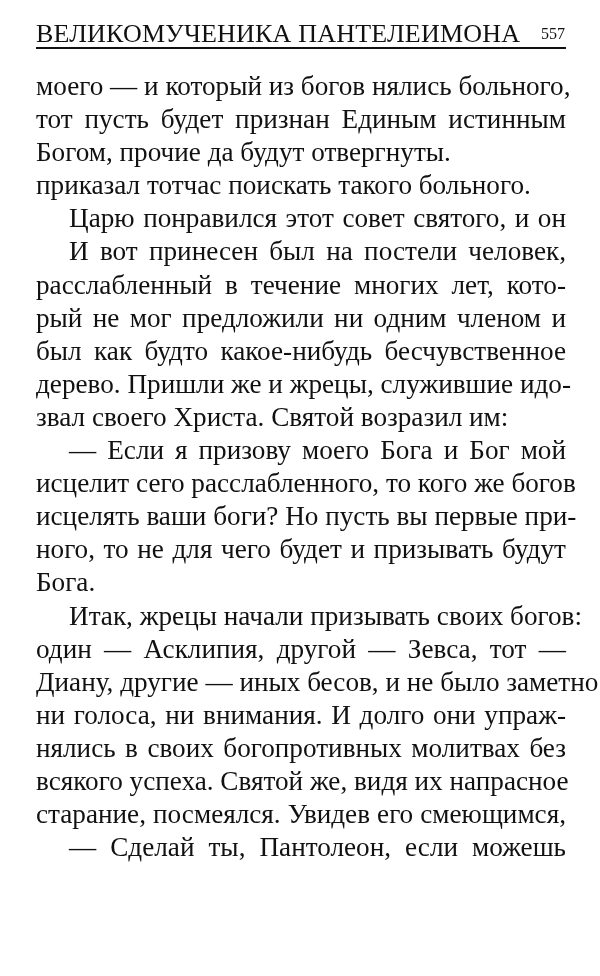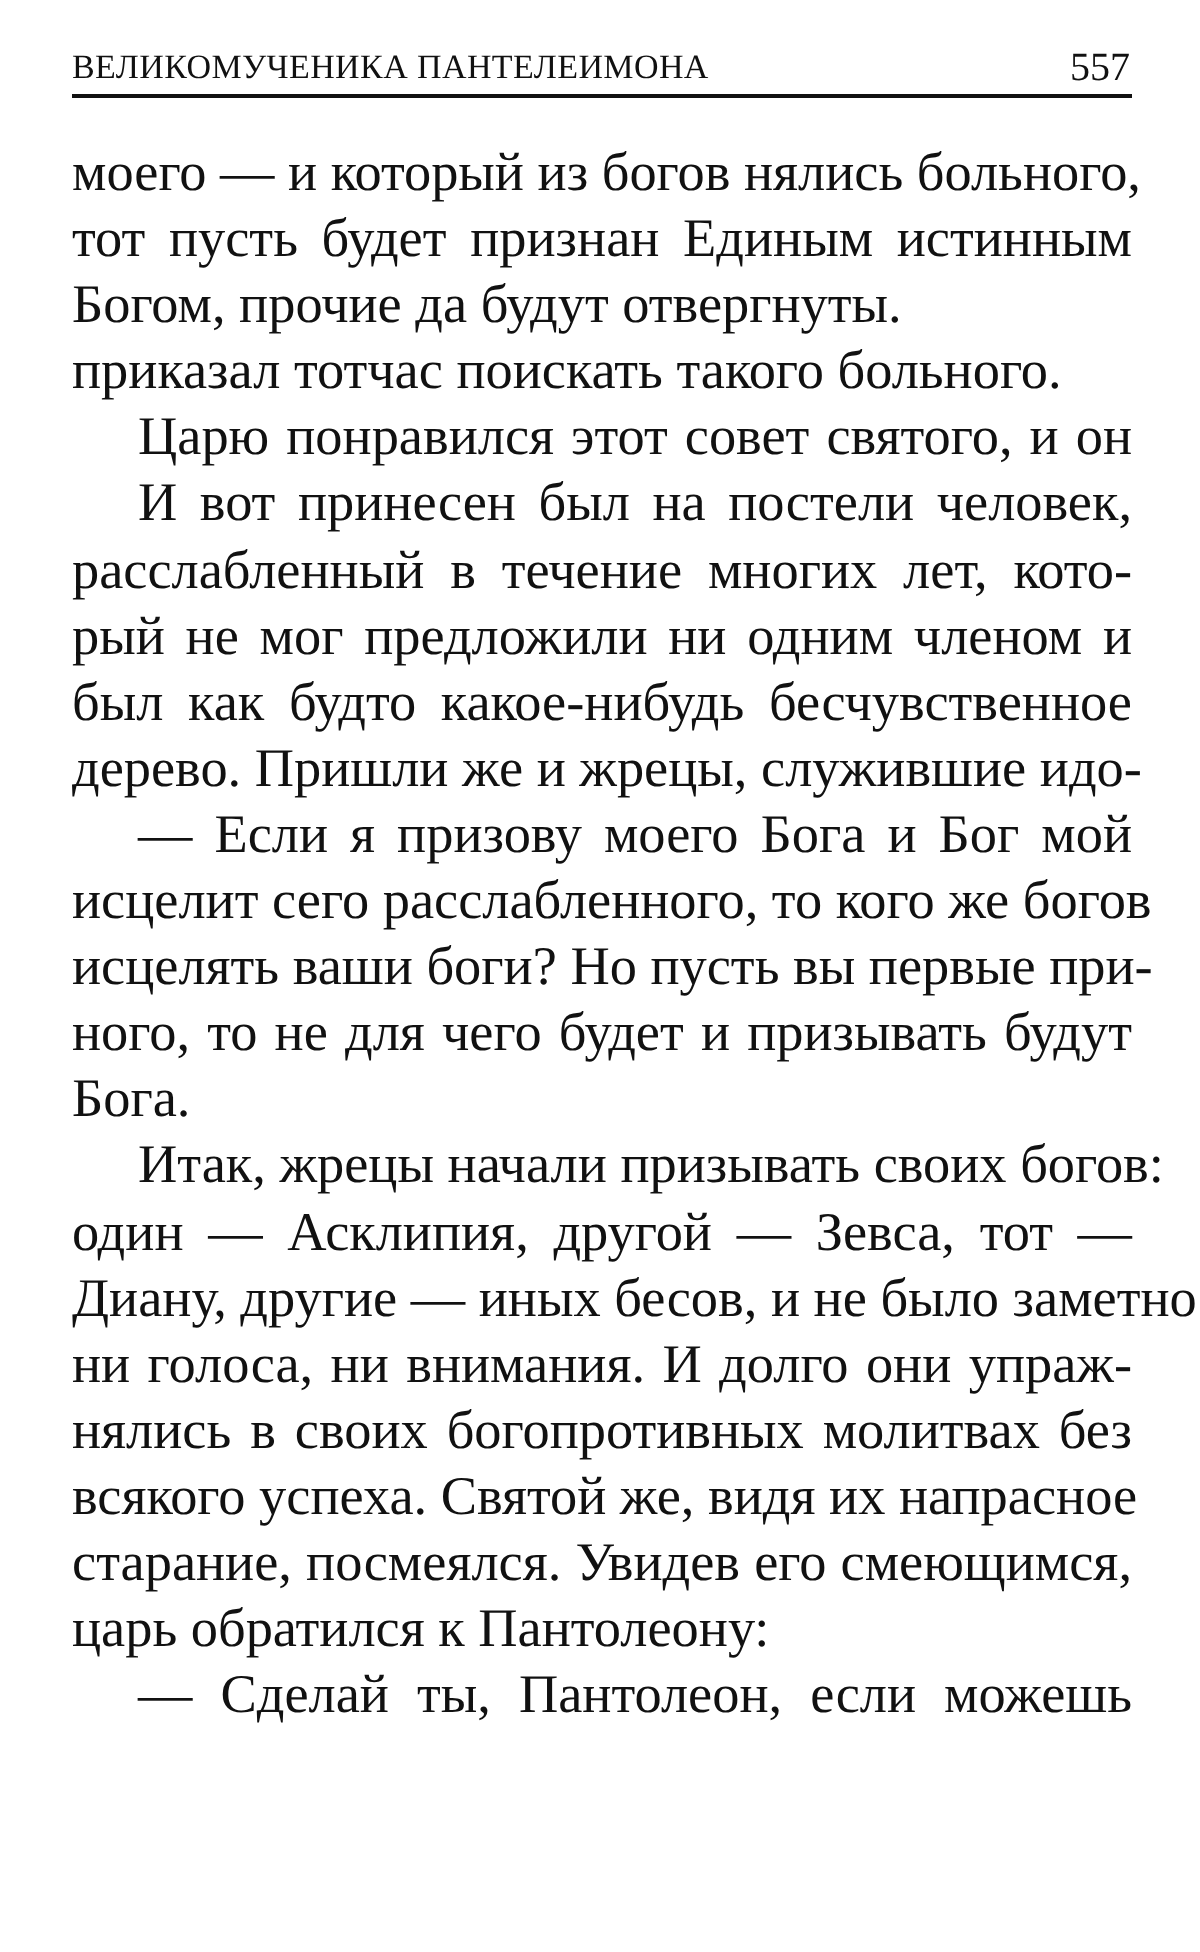--- a/index.html
+++ b/index.html
@@ -27,25 +27,25 @@
       align-items: flex-end;
       font-size: 20px;
       line-height: 24px;
       height: 26px;
       border-bottom: 2px solid #111;
       padding-bottom: 1px;
       letter-spacing: 0px;
     }
     .running-title {
       text-transform: uppercase;
-      font-size: 17px;
+      font-size: 26px;
       letter-spacing: 0.2px;
     }
     .page-number {
-      font-size: 20px;
+      font-size: 16px;
       padding-right: 1px;
     }
     .body-text {
       margin-top: 21px;
       font-size: 27.2px;
       line-height: 33.1px;
     }
     .line {
       display: block;
       white-space: nowrap;
@@ -82,39 +82,39 @@
       <span class="line last">приказал тотчас поискать такого больного.</span>
       <span class="line indent">Царю понравился этот совет святого, и он</span>
     </div>
 
     <div>
       <span class="line indent">И вот принесен был на постели человек,</span>
       <span class="line">расслабленный в течение многих лет, кото-</span>
       <span class="line">рый не мог предложили ни одним членом и</span>
       <span class="line">был как будто какое-нибудь бесчувственное</span>
       <span class="line">дерево. Пришли же и жрецы, служившие идо-</span>
+      <span class="line last">звал своего Христа. Святой возразил им:</span>
     </div>
 
     <div>
       <span class="line indent">— Если я призову моего Бога и Бог мой</span>
       <span class="line">исцелит сего расслабленного, то кого же богов</span>
       <span class="line">исцелять ваши боги? Но пусть вы первые при-</span>
       <span class="line">ного, то не для чего будет и призывать будут</span>
       <span class="line last">Бога.</span>
     </div>
 
     <div>
       <span class="line indent">Итак, жрецы начали призывать своих богов:</span>
       <span class="line">один — Асклипия, другой — Зевса, тот —</span>
       <span class="line">Диану, другие — иных бесов, и не было заметно</span>
       <span class="line">ни голоса, ни внимания. И долго они упраж-</span>
       <span class="line">нялись в своих богопротивных молитвах без</span>
       <span class="line">всякого успеха. Святой же, видя их напрасное</span>
       <span class="line">старание, посмеялся. Увидев его смеющимся,</span>
-      <span class="line last">царь обратился к Пантолеону:</span>
     </div>
 
     <div>
       <span class="line indent">— Сделай ты, Пантолеон, если можешь</span>
 
     </div>
 
   </div>
 </div>
 

